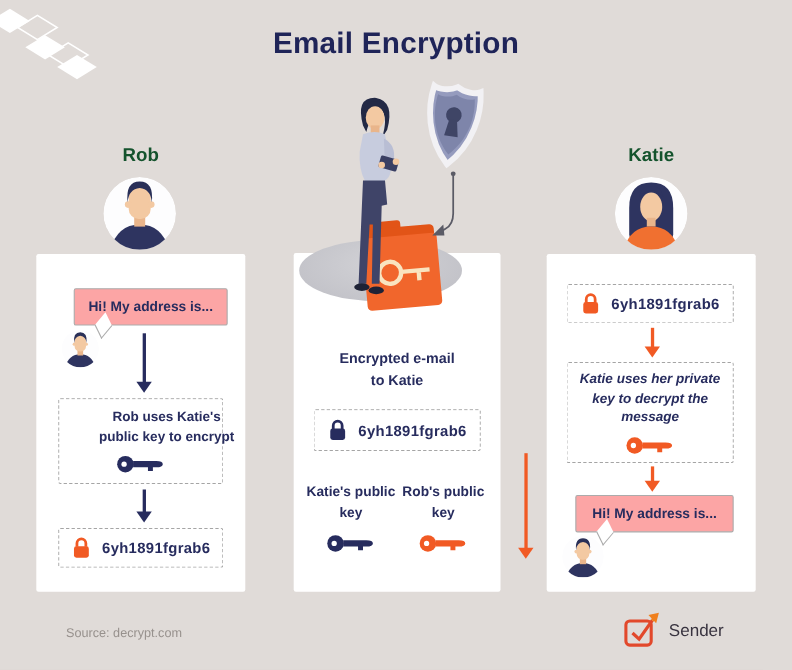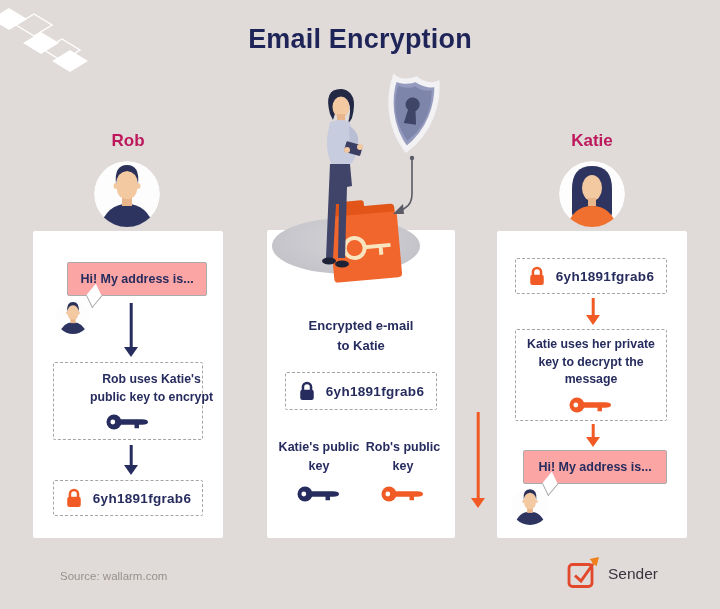--- a/index.html
+++ b/index.html
@@ -15,21 +15,21 @@
   .deco { left:0; top:4px; width:102px; height:78px; }
 
   
   .title {
     left:0; top:24px; width:720px; text-align:center;
     font-size:27px; font-weight:700; color:#1F2458; letter-spacing:.2px;
   }
 
   
   .person-name {
-    width:190px; text-align:center; font-size:17px; font-weight:700; color:#be185d;
+    width:190px; text-align:center; font-size:17px; font-weight:700; color:#14532d;
   }
   .rob-name   { left:33px;  top:131px; }
   .katie-name { left:497px; top:131px;text-align:center; }
 
   .avatar-big { width:66px; height:66px; }
   .rob-avatar   { left:94px;  top:161px; }
   .katie-avatar { left:559px; top:161px; }
 
   
   .card { background:#FFFFFF; border-radius:2px; }
@@ -233,21 +233,21 @@
       <div class="cipher-row">
         <svg class="icon-lock c-orange">
             <use href="#sym-lock"></use>
           </svg>
         <span class="cipher-text">6yh1891fgrab6</span>
       </div>
     </div>
 
     <div class="arrow orange" style="left:88px; top:67px; height:27px;"></div>
 
-    <div class="dashed" style="left:18px; top:98px; width:152px; height:92px;">
+    <div class="dashed" style="left:18px; top:98px; width:152px; height:92px;font-style:italic;">
       <div class="step-text" style="width:130px;">Katie uses her private key to decrypt the message</div>
       <svg class="icon-key c-orange">
           <use href="#sym-key"></use>
         </svg>
     </div>
 
     <div class="arrow orange" style="left:88px; top:193px; height:23px;"></div>
 
     <div class="bubble" style="left:26px; top:219px; width:144px; height:34px;">Hi! My address is...</div>
     <svg class="avatar-sm" style="left:14px; top:256px; width:38px; height:38px;">
@@ -288,21 +288,21 @@
     <circle cx="35" cy="33" r="8" fill="#3F4566"></circle>
     <path d="M31 38 L28 55 L42 55 L39 38 Z" fill="#3F4566"></path>
   </svg>
 
   <svg class="abs connector" viewBox="0 0 28 62">
     <circle cx="22" cy="4" r="2.2" fill="#5B5B66"></circle>
     <path d="M22 6 V40 Q22 50 15 54 L11 56.5" fill="none" stroke="#5B5B66" stroke-width="1.6"></path>
     <polygon points="13,50 3,60 14,60" fill="#5B5B66"></polygon>
   </svg>
 
-  <div class="abs source">Source: wallarm.com</div>
+  <div class="abs source">Source: decrypt.com</div>
 
   <svg class="abs sender-logo" viewBox="0 0 33 34">
     <rect x="2" y="8.5" width="23" height="22" rx="3.5" fill="none" stroke="#E2482B" stroke-width="2.8"></rect>
     <path d="M8 19.5 L14 25 L26 8" fill="none" stroke="#E2482B" stroke-width="3"></path>
     <path d="M26 8 L29 4" stroke="#F0801D" stroke-width="3" fill="none"></path>
     <polygon points="22.5,3 32,1 29.5,10.5" fill="#F0801D"></polygon>
   </svg>
   <div class="abs sender-label">Sender</div>
 
 </div>

